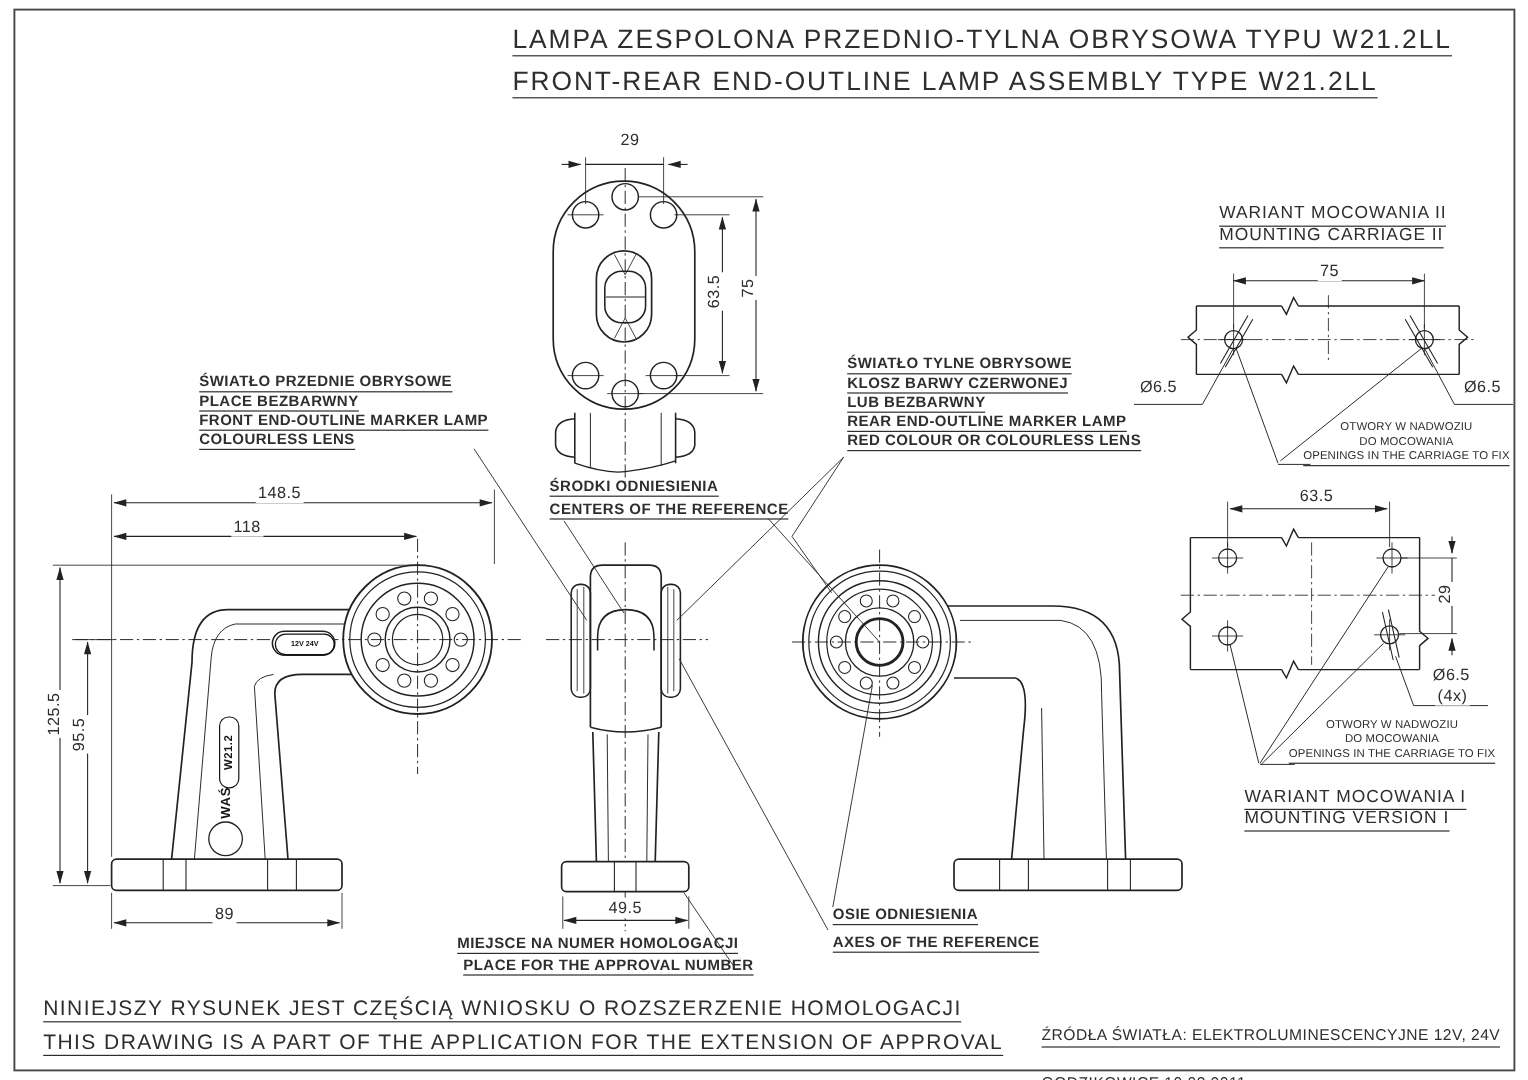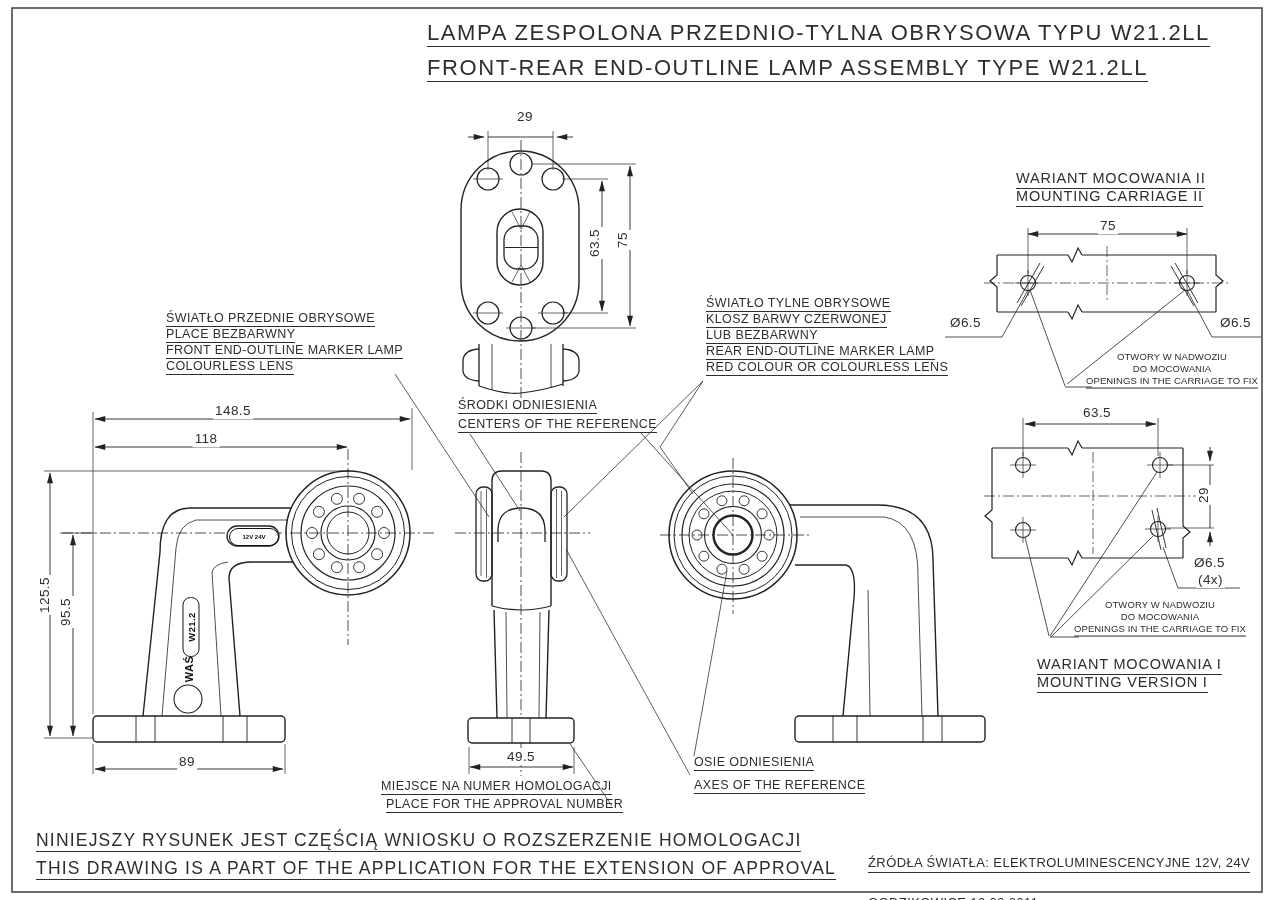--- a/index.html
+++ b/index.html
@@ -4,21 +4,21 @@
 <style>
   html,body{margin:0;padding:0;background:#e8e8e8;}
   #root{position:relative;width:1273px;height:900px;background:#ffffff;overflow:hidden;
         font-family:"Liberation Sans",sans-serif;}
   svg{position:absolute;left:0;top:0;}
   .t{position:absolute;color:#2e2e2e;white-space:nowrap;line-height:1.15;letter-spacing:.4px;}
   .u{border-bottom:1.2px solid #2e2e2e;padding-bottom:1px;}
   .ctr{transform:translate(-50%,-50%);}
   .rot{transform:translate(-50%,-50%) rotate(-90deg);}
   .title{font-size:22px;letter-spacing:1.6px;text-align:center;}
-  .lbl{font-size:12.5px;}
+  .lbl{font-size:12.5px;font-weight:bold;}
   .dim{font-size:13.5px;background:#fff;padding:0 2px;}
   .mt{font-size:14.5px;letter-spacing:.8px;}
   .note{font-size:9.5px;letter-spacing:.1px;}
   .foot{font-size:17.5px;letter-spacing:1.2px;}
   .src{font-size:13px;margin-top:33px;}
   .volt{display:flex;align-items:center;justify-content:center;border:1.4px solid #111;
         border-radius:10px;font-size:6px;font-weight:bold;color:#111;letter-spacing:0;}
   .model{border:1.5px solid #161616;border-radius:8px;font-size:9.5px;font-weight:700;
          text-align:center;color:#161616;}
   .brand{font-size:11px;font-weight:700;text-align:center;color:#161616;letter-spacing:.5px;}

